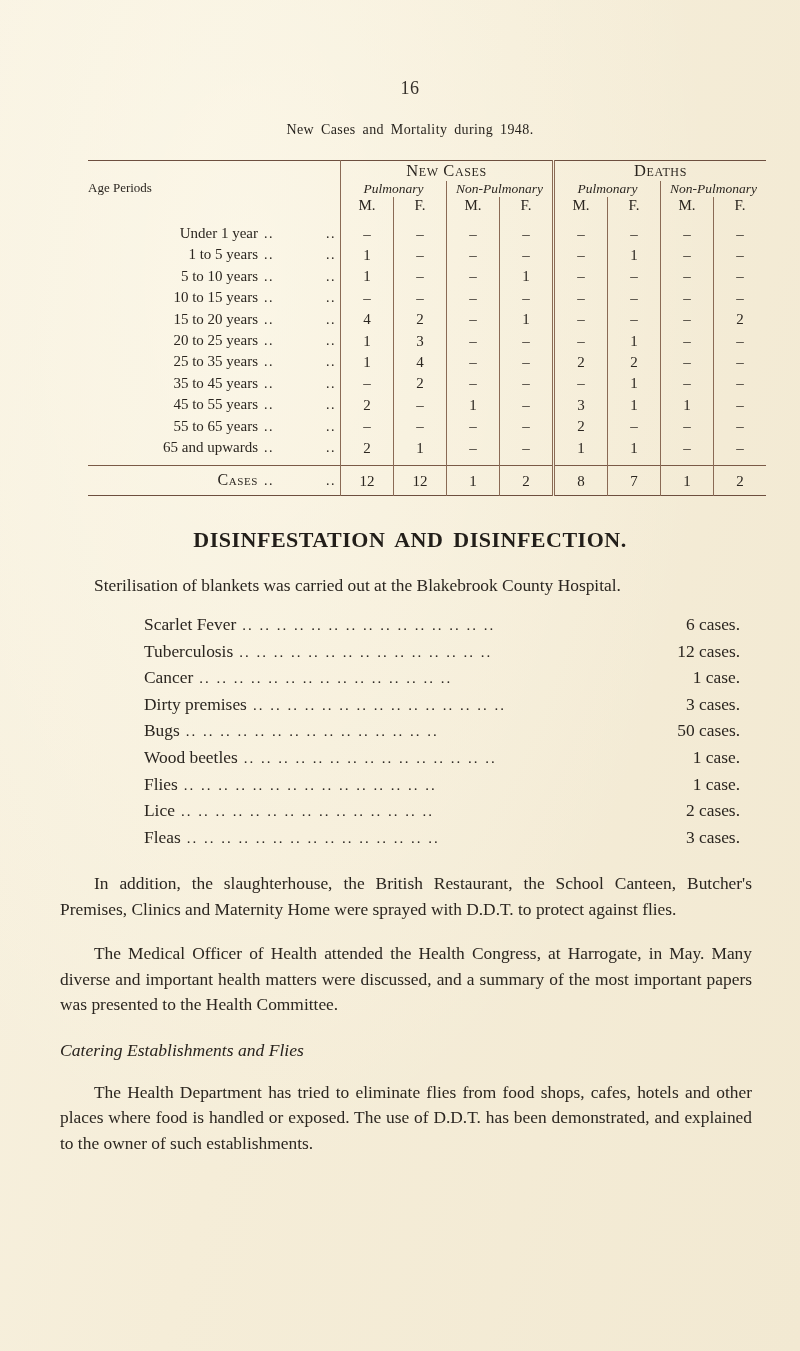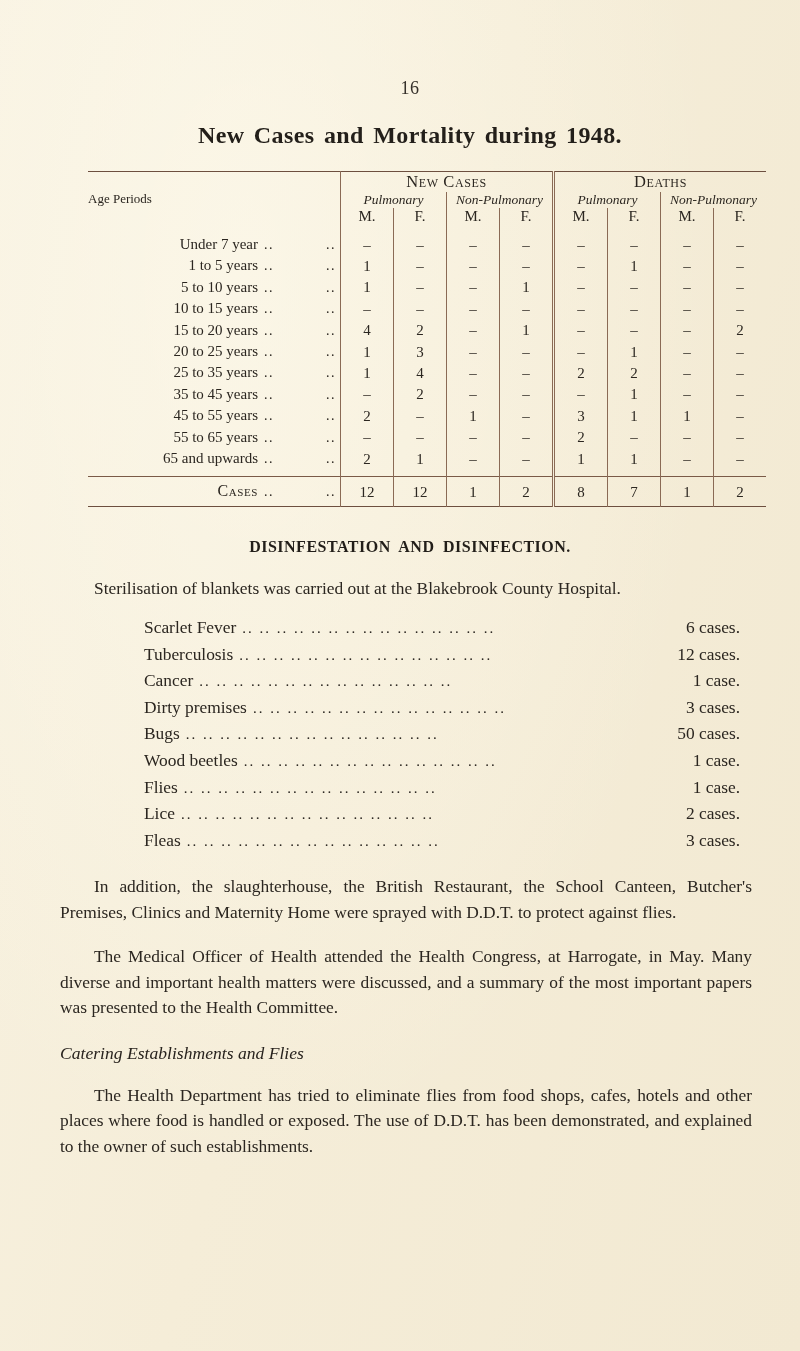--- a/index.html
+++ b/index.html
@@ -36,22 +36,22 @@
   
   .folio {
     text-align: center;
     font-size: 18px;
     letter-spacing: 0.5px;
     margin-top: 78px;
     color: #35302a;
   }
   .page-title {
     text-align: center;
-    font-size: 24px;
-    font-weight: bold;
+    font-size: 14px;
+    font-weight: normal;
     letter-spacing: 0.4px;
     word-spacing: 3px;
     margin-top: 23px;
     color: #231f1a;
   }
 
   
   .tbl-wrap {
     margin-top: 22px;
     margin-left: 28px;
@@ -151,21 +151,21 @@
     letter-spacing: 0.6px;
     padding-left: 10px;
     line-height: 28px;
   }
   tr.totals td { line-height: 28px; }
 
   
   .sec-head {
     text-align: center;
     font-weight: bold;
-    font-size: 16px;
+    font-size: 22px;
     letter-spacing: 0.5px;
     word-spacing: 4px;
     margin-top: 31px;
     color: #221e19;
   }
   p.body {
     font-size: 17.4px;
     line-height: 25.5px;
     text-align: justify;
     text-justify: inter-word;
@@ -259,21 +259,21 @@
               <td class="vl"></td>
               <td class="vl"></td>
               <td class="vll"></td>
               <td class="vl"></td>
               <td class="vl"></td>
               <td class="vl"></td>
             </tr>
             <tr class="first-data-row">
               <td class="age">
                 <div class="age-inner">
-                  <span class="age-label">Under 7 year</span>
+                  <span class="age-label">Under 1 year</span>
                   <span class="leader">..</span>
                   <span class="leader2">..</span>
                 </div>
               </td>
               <td class="num vl">–</td>
               <td class="num vl">–</td>
               <td class="num vl">–</td>
               <td class="num vl">–</td>
               <td class="num vll">–</td>
               <td class="num vl">–</td>

